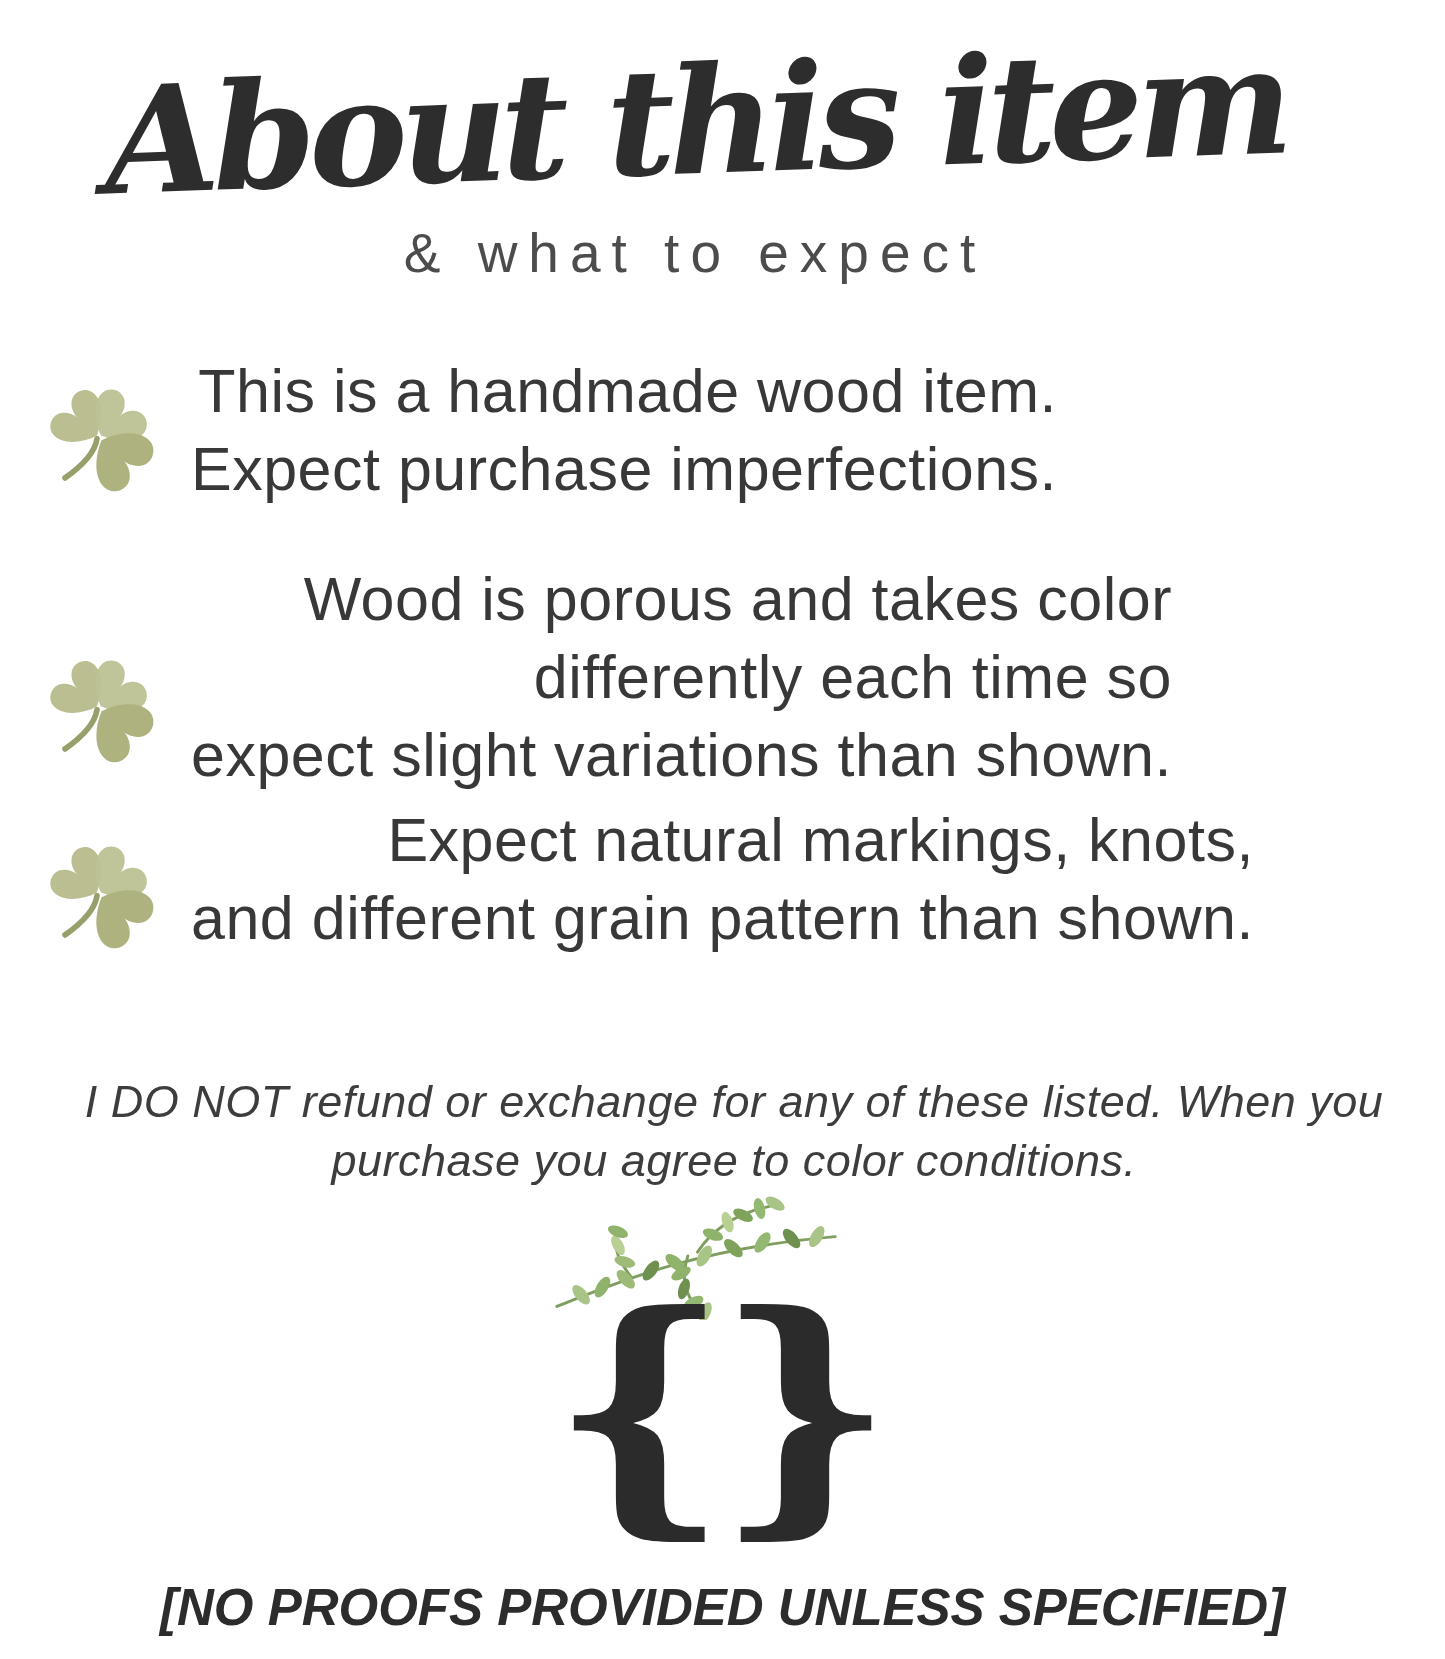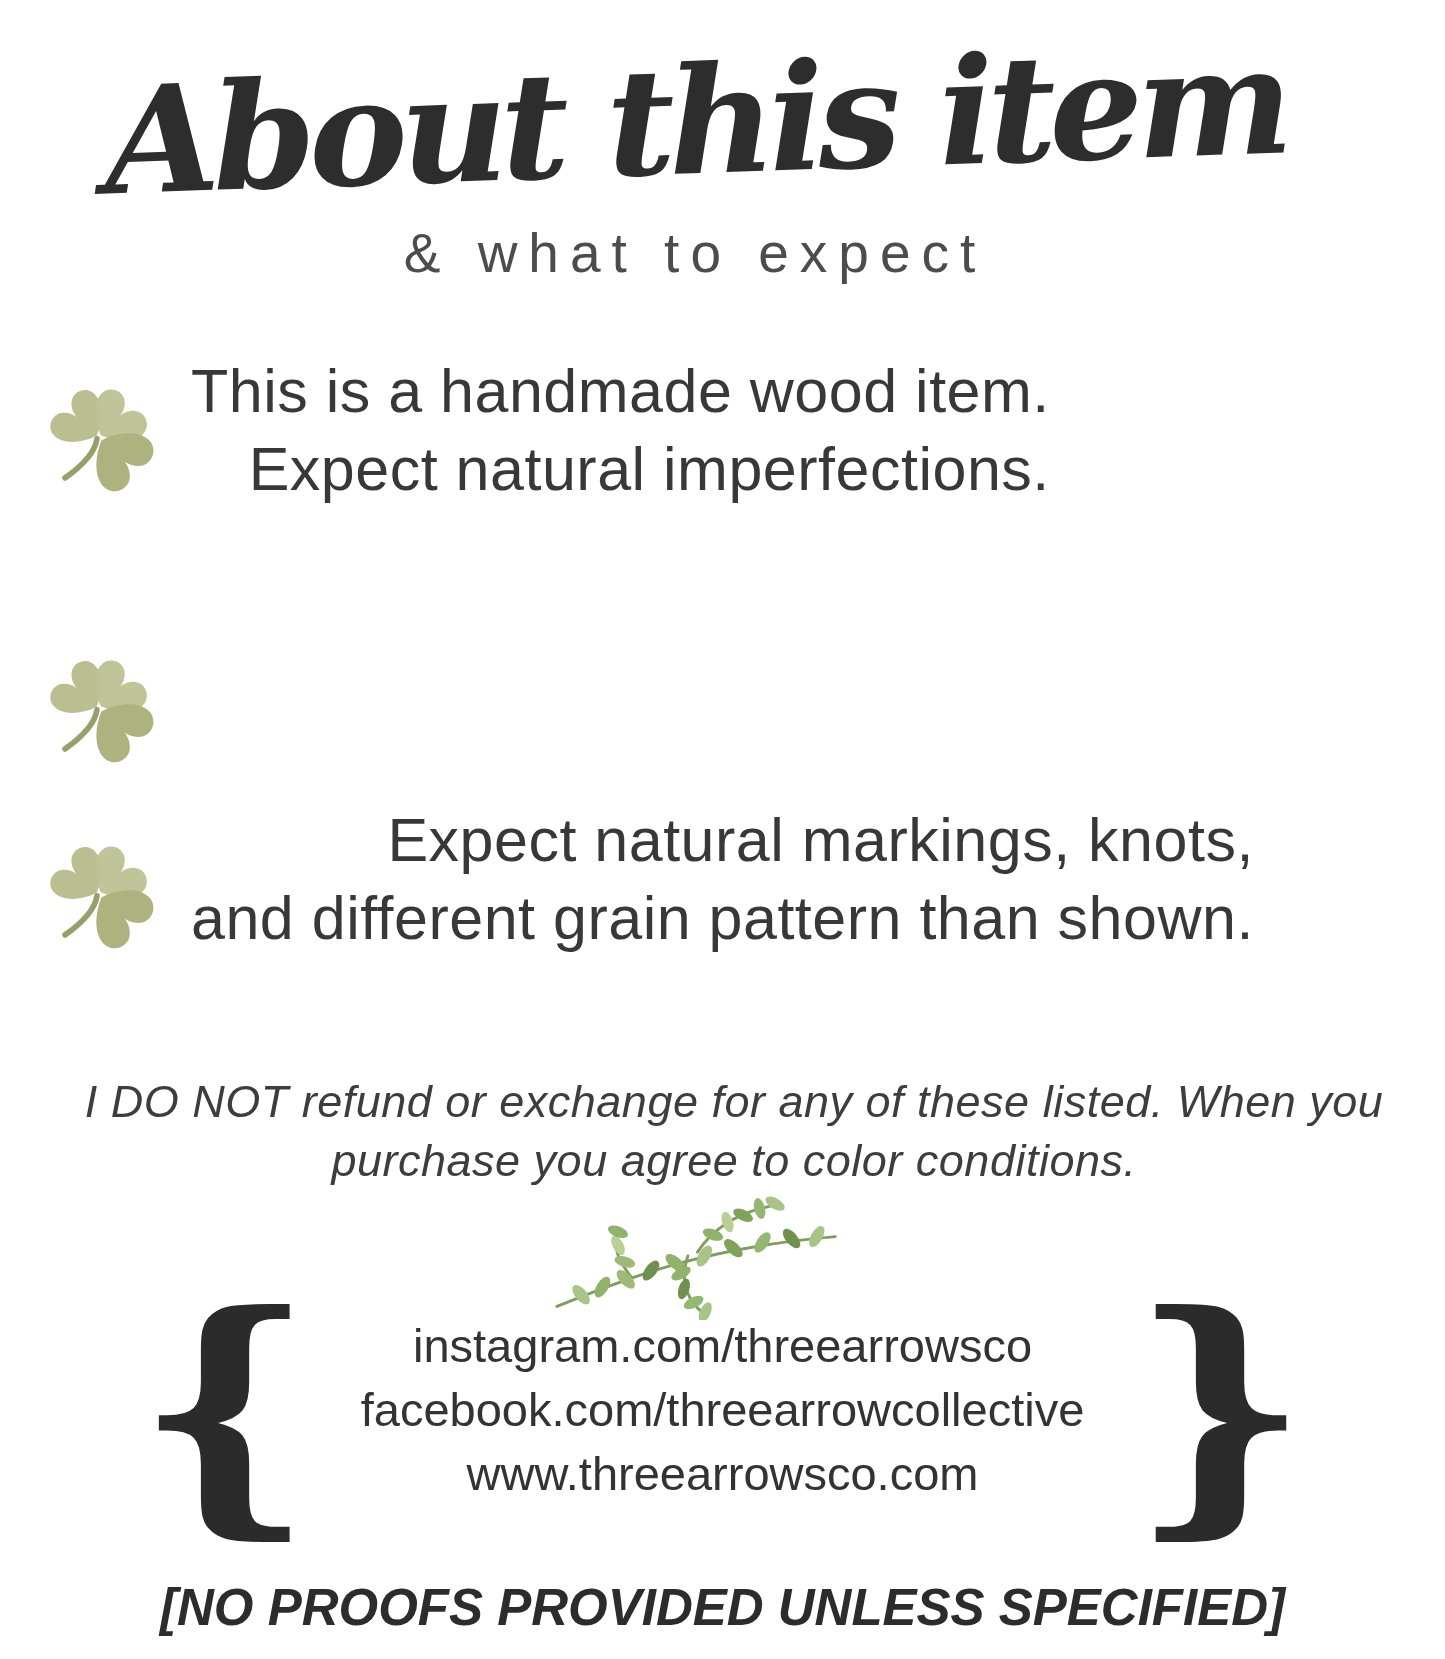--- a/index.html
+++ b/index.html
@@ -72,35 +72,40 @@
         <g>
           <path d="M0,-3 C-16,-9 -30,-22 -28,-35 C-26,-45 -14,-49 -7,-43 C-3,-40 0,-34 0,-29 C0,-34 3,-40 7,-43 C14,-49 26,-45 28,-35 C30,-22 16,-9 0,-3 Z" fill="#b6ba8a" opacity="0.95" transform="rotate(-47)"></path>
           <path d="M0,-3 C-16,-9 -30,-22 -28,-35 C-26,-45 -14,-49 -7,-43 C-3,-40 0,-34 0,-29 C0,-34 3,-40 7,-43 C14,-49 26,-45 28,-35 C30,-22 16,-9 0,-3 Z" fill="#bdc193" opacity="0.95" transform="rotate(44)"></path>
           <path d="M0,-3 C-16,-9 -30,-22 -28,-35 C-26,-45 -14,-49 -7,-43 C-3,-40 0,-34 0,-29 C0,-34 3,-40 7,-43 C14,-49 26,-45 28,-35 C30,-22 16,-9 0,-3 Z" fill="#adb27e" transform="rotate(133) scale(1.12)"></path>
           <path d="M-2,1 C-4,15 -16,27 -33,39" stroke="#97a06a" stroke-width="5.5" fill="none" stroke-linecap="round"></path>
         </g>
       </svg>
     </span>
     <div class="text">
       <div>This is a handmade wood item.</div>
-      <div>Expect natural imperfections.</div>
+      <div>Expect purchase imperfections.</div>
     </div>
   </div>
 
   <div class="bullet b2">
     <span class="clover-wrap">
       <svg width="128" height="142" viewBox="-62 -62 124 138" aria-hidden="true">
         <g>
           <path d="M0,-3 C-16,-9 -30,-22 -28,-35 C-26,-45 -14,-49 -7,-43 C-3,-40 0,-34 0,-29 C0,-34 3,-40 7,-43 C14,-49 26,-45 28,-35 C30,-22 16,-9 0,-3 Z" fill="#b6ba8a" opacity="0.95" transform="rotate(-47)"></path>
           <path d="M0,-3 C-16,-9 -30,-22 -28,-35 C-26,-45 -14,-49 -7,-43 C-3,-40 0,-34 0,-29 C0,-34 3,-40 7,-43 C14,-49 26,-45 28,-35 C30,-22 16,-9 0,-3 Z" fill="#bdc193" opacity="0.95" transform="rotate(44)"></path>
           <path d="M0,-3 C-16,-9 -30,-22 -28,-35 C-26,-45 -14,-49 -7,-43 C-3,-40 0,-34 0,-29 C0,-34 3,-40 7,-43 C14,-49 26,-45 28,-35 C30,-22 16,-9 0,-3 Z" fill="#adb27e" transform="rotate(133) scale(1.12)"></path>
           <path d="M-2,1 C-4,15 -16,27 -33,39" stroke="#97a06a" stroke-width="5.5" fill="none" stroke-linecap="round"></path>
         </g>
       </svg>
     </span>
+    <div class="text">
+      <div>Wood is porous and takes color</div>
+      <div>differently each time so</div>
+      <div>expect slight variations than shown.</div>
+    </div>
   </div>
 
   <div class="bullet b3">
     <span class="clover-wrap">
       <svg width="128" height="142" viewBox="-62 -62 124 138" aria-hidden="true">
         <g>
           <path d="M0,-3 C-16,-9 -30,-22 -28,-35 C-26,-45 -14,-49 -7,-43 C-3,-40 0,-34 0,-29 C0,-34 3,-40 7,-43 C14,-49 26,-45 28,-35 C30,-22 16,-9 0,-3 Z" fill="#b6ba8a" opacity="0.95" transform="rotate(-47)"></path>
           <path d="M0,-3 C-16,-9 -30,-22 -28,-35 C-26,-45 -14,-49 -7,-43 C-3,-40 0,-34 0,-29 C0,-34 3,-40 7,-43 C14,-49 26,-45 28,-35 C30,-22 16,-9 0,-3 Z" fill="#bdc193" opacity="0.95" transform="rotate(44)"></path>
           <path d="M0,-3 C-16,-9 -30,-22 -28,-35 C-26,-45 -14,-49 -7,-43 C-3,-40 0,-34 0,-29 C0,-34 3,-40 7,-43 C14,-49 26,-45 28,-35 C30,-22 16,-9 0,-3 Z" fill="#adb27e" transform="rotate(133) scale(1.12)"></path>
           <path d="M-2,1 C-4,15 -16,27 -33,39" stroke="#97a06a" stroke-width="5.5" fill="none" stroke-linecap="round"></path>
@@ -148,23 +153,18 @@
         <ellipse cx="168" cy="124" rx="5.5" ry="11" fill="#a9c487" transform="rotate(24 168 124)"></ellipse>
         <ellipse cx="85" cy="72" rx="5.5" ry="11" fill="#9dbb77" transform="rotate(-74 85 72)"></ellipse>
         <ellipse cx="78" cy="55" rx="5.5" ry="11" fill="#b8d093" transform="rotate(-28 78 55)"></ellipse>
         <ellipse cx="78" cy="41" rx="5.5" ry="11" fill="#8fb36b" transform="rotate(-68 78 41)"></ellipse>
       </g>
     </svg>
   </div>
 
   <div class="links-block">
     <span class="brace">{</span>
-    <div class="links">
-      <div>instagram.com/threearrowsco</div>
-      <div>facebook.com/threearrowcollective</div>
-      <div>www.threearrowsco.com</div>
-    </div>
     <span class="brace">}</span>
   </div>
 
   <p class="note">[NO PROOFS PROVIDED UNLESS SPECIFIED]</p>
 
 </div>
 
 </body></html>

